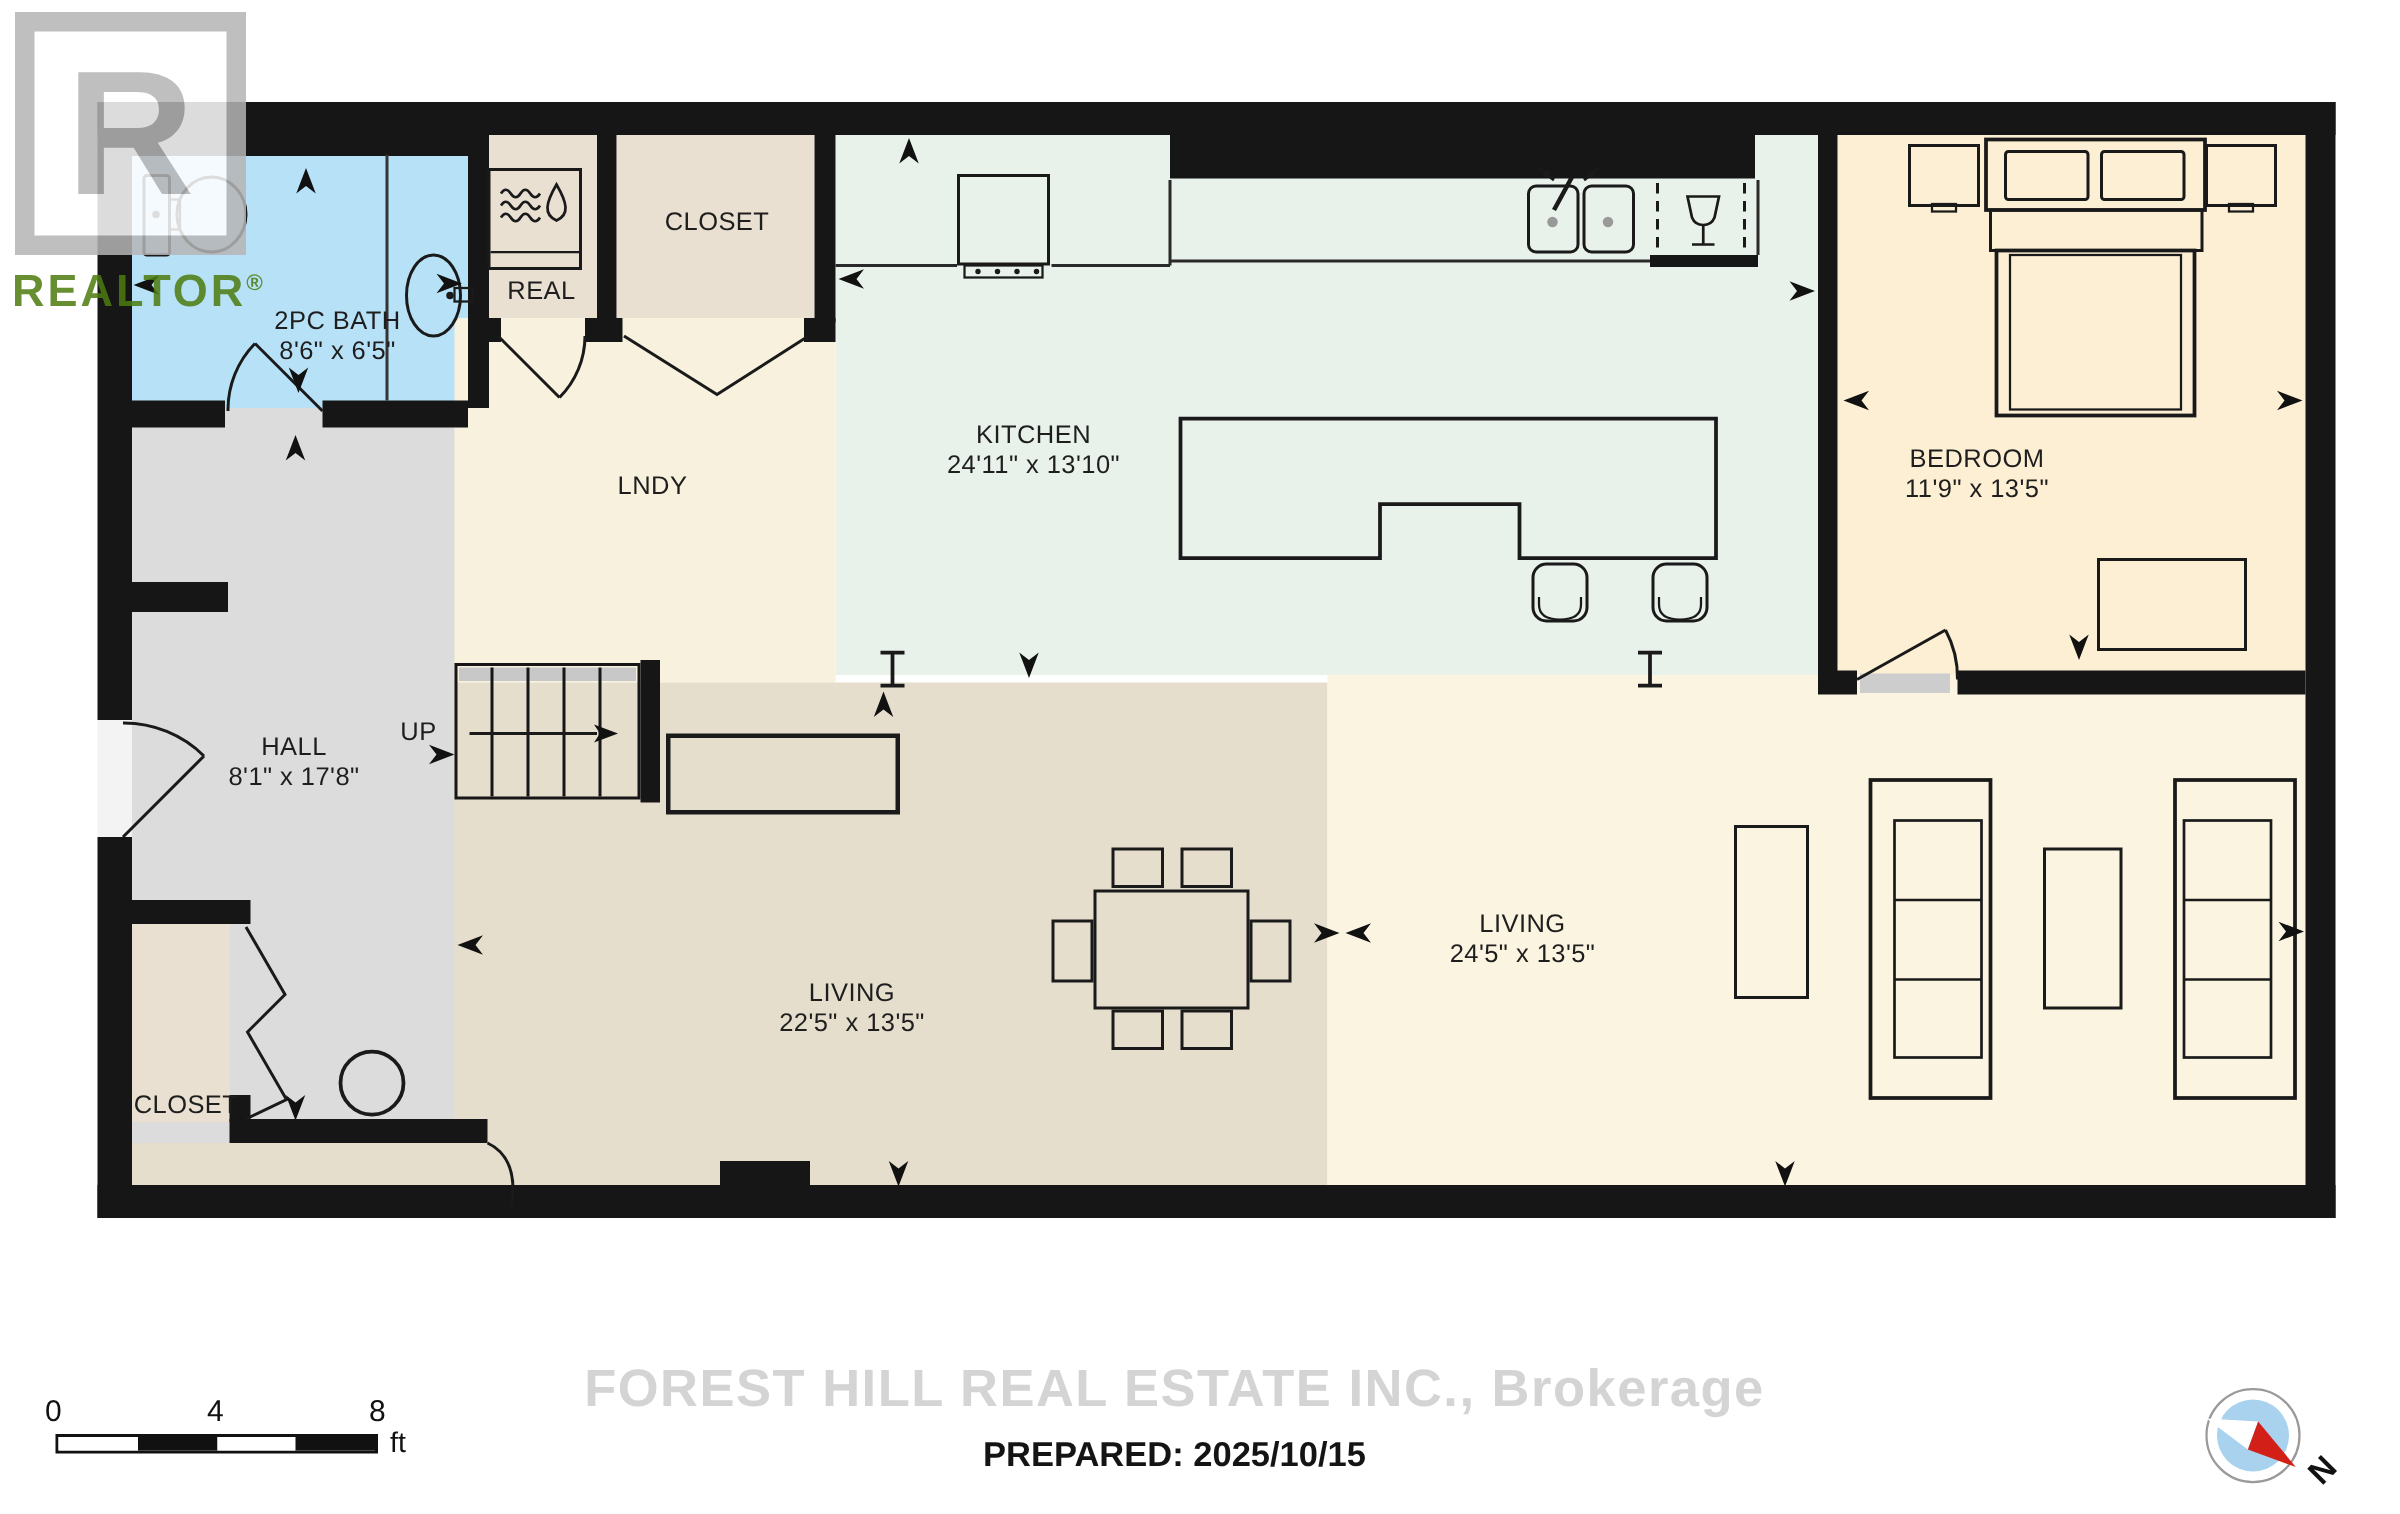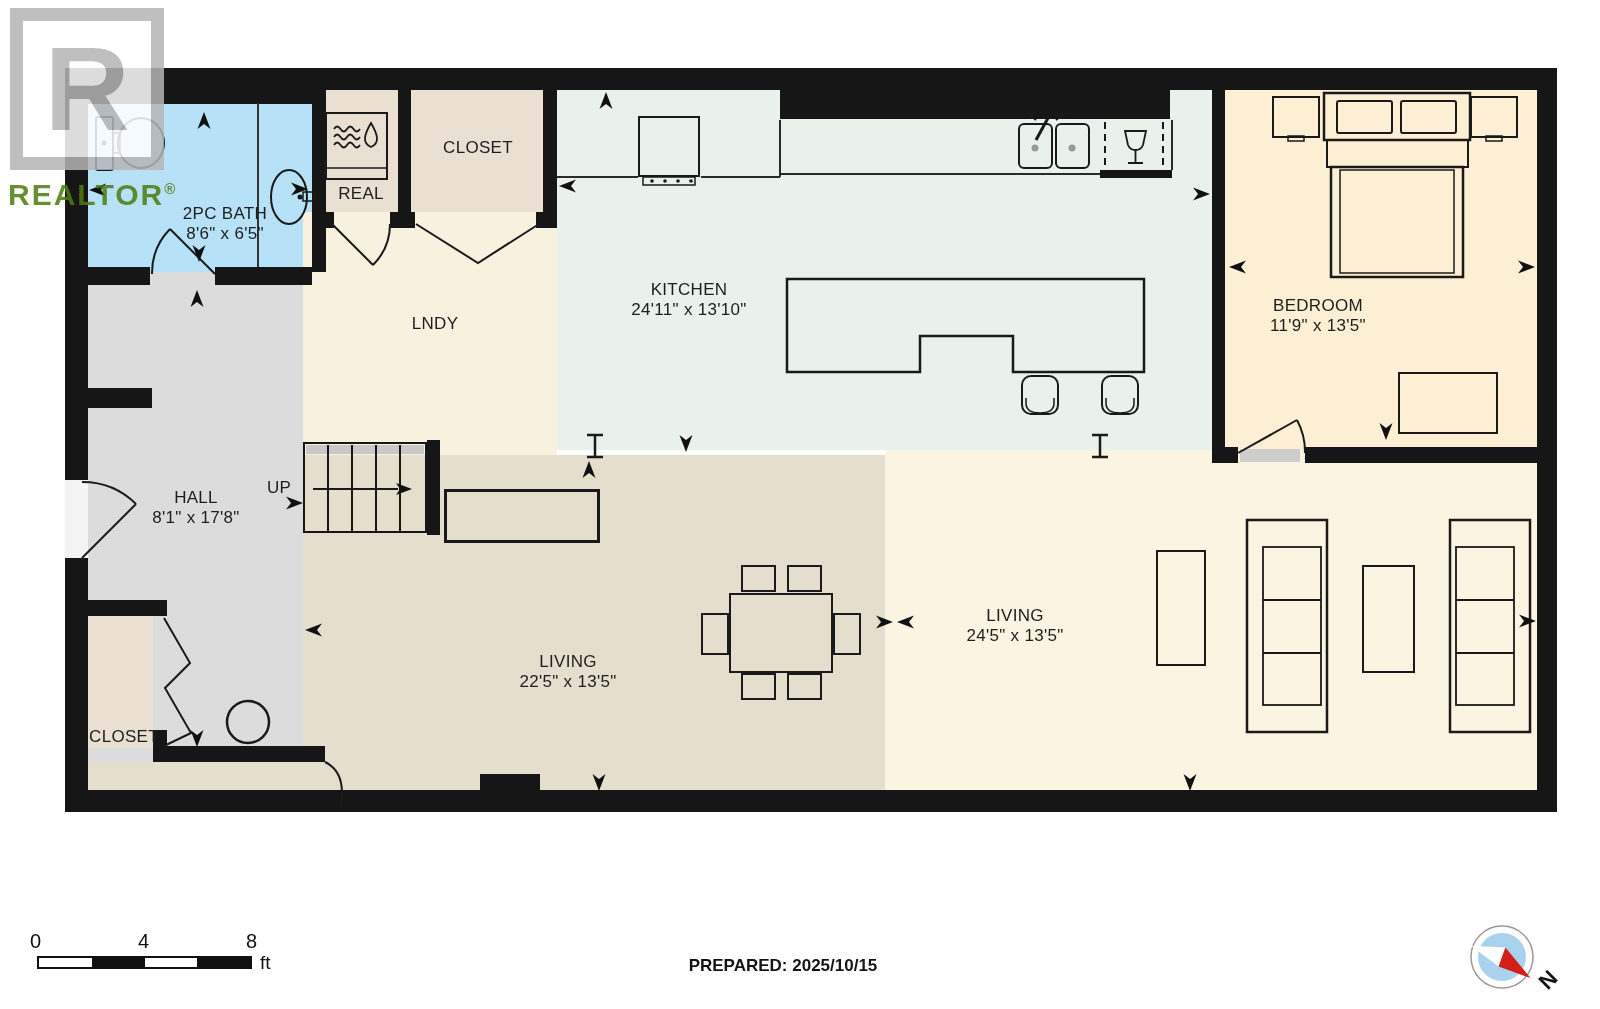--- a/index.html
+++ b/index.html
@@ -267,21 +267,22 @@
     <div class="abs" style="left:2px;top:2px;width:154px;height:162px;background:#b5b5b5">
       <div class="abs" style="left:13px;top:13px;right:13px;bottom:13px;background:#fff;display:flex;align-items:center;justify-content:center;overflow:hidden">
         <span style="font-size:118px;font-weight:bold;color:#b5b5b5;line-height:1">R</span>
       </div>
     </div>
     <div class="abs" style="left:0;top:172px;font-size:30px;font-weight:bold;color:#4d7c0f;letter-spacing:2px;white-space:nowrap">
       <span>REALTOR</span><sup style="font-size:15px">®</sup>
     </div>
   </div>
 
-  <div class="abs" style="left:183px;top:956px;width:1200px;text-align:center;font-size:17px;font-weight:bold;color:#141414">PREPARED: 2025/10/15</div>
+  <div class="abs" style="left:183px;top:906px;width:1200px;text-align:center;font-size:35px;font-weight:bold;color:#d4d4d4;letter-spacing:1px">FOREST HILL REAL ESTATE INC., Brokerage</div>
+  <div class="abs" style="left:183px;top:956px;width:1200px;text-align:center;font-size:23px;font-weight:bold;color:#141414">PREPARED: 2025/10/15</div>
 
   <div class="abs" style="left:27px;top:930px;width:300px;height:48px">
     <span class="tick" style="left:3px;top:0">0</span>
     <span class="tick" style="left:111px;top:0">4</span>
     <span class="tick" style="left:219px;top:0">8</span>
     <div class="abs" style="left:10px;top:26px;width:215px;height:13px;border:2px solid #111;display:flex">
       <div style="flex:1;background:#fff"></div>
       <div style="flex:1;background:#111"></div>
       <div style="flex:1;background:#fff"></div>
       <div style="flex:1;background:#111"></div>

